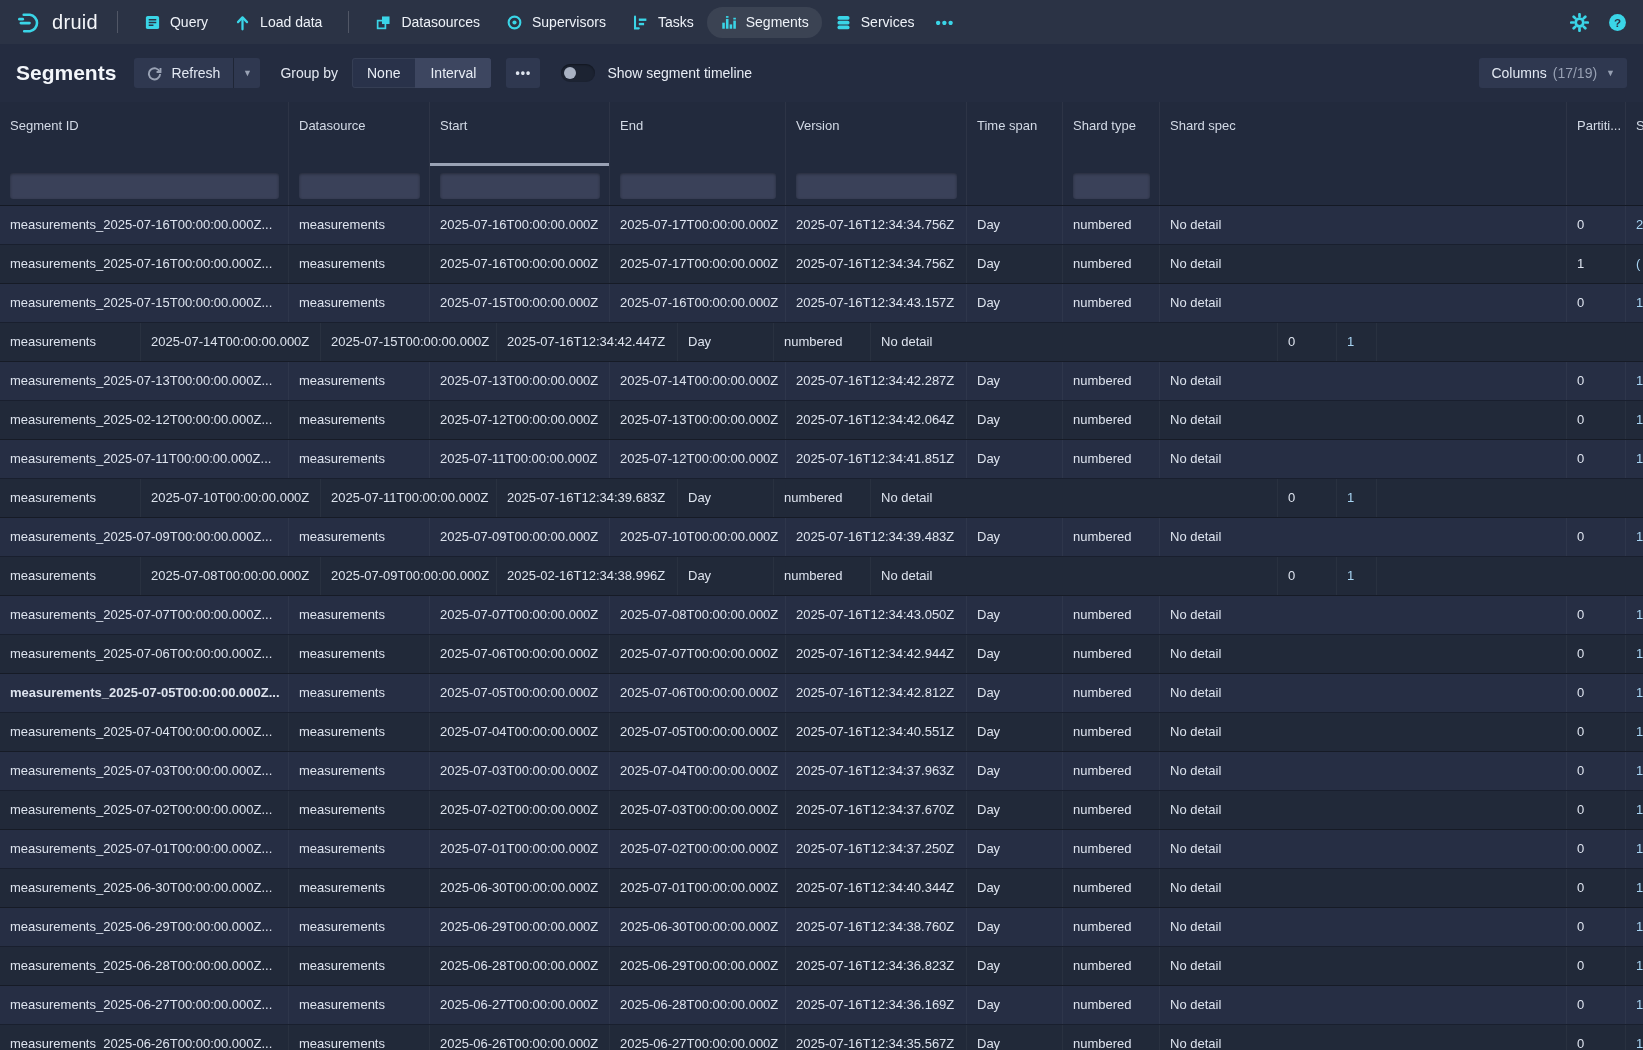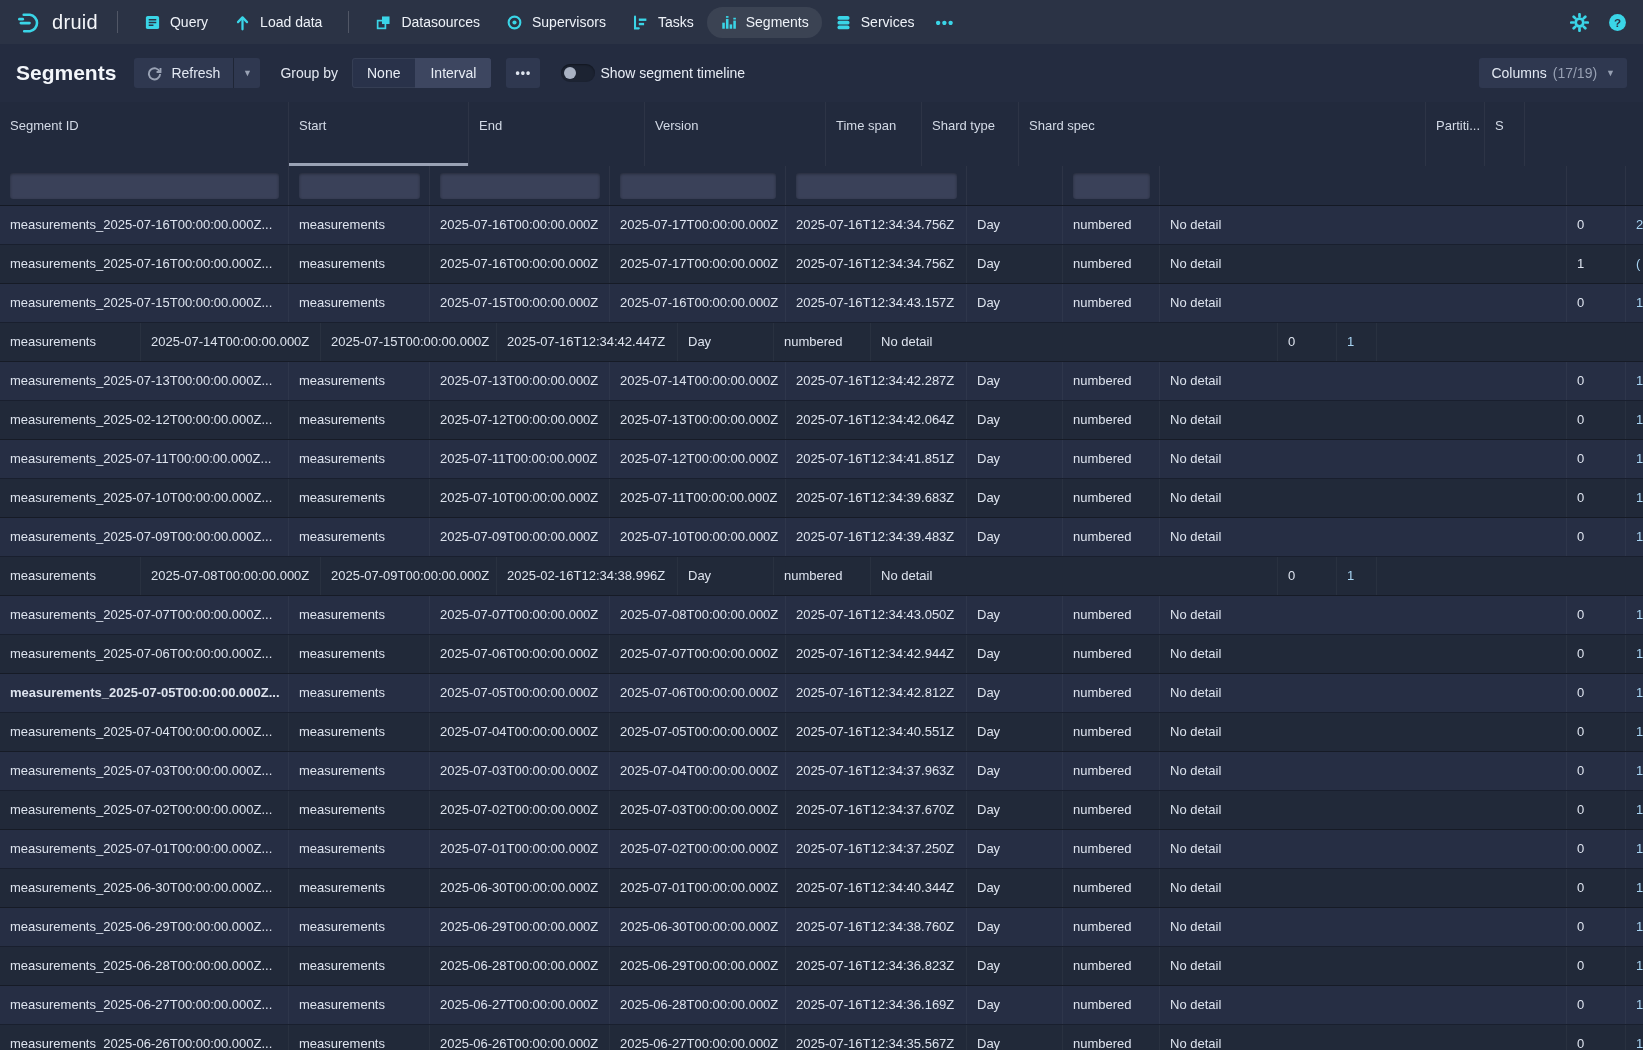--- a/index.html
+++ b/index.html
@@ -41,21 +41,21 @@
   .groupby-label { margin:0 14px 0 20px; color:#e4e9f2; font-size:14px; }
   .segmented { display:flex; background:#29324a; border-radius:3px; overflow:hidden; height:30px;
     box-shadow:0 0 0 1px rgba(255,255,255,.06) inset; }
   .seg-opt { padding:0 15px; display:flex; align-items:center; font-size:14px; color:#e8edf5; cursor:pointer; }
   .seg-opt.active { background:#3d4660; }
   .more-btn { margin-left:15px; width:34px; justify-content:center; color:#dfe5ef;
     letter-spacing:1px; font-size:12px; font-weight:bold; }
   .toggle { margin-left:21px; width:34px; height:18px; border-radius:10px; background:#1c2332;
     position:relative; cursor:pointer; box-shadow:inset 0 1px 2px rgba(0,0,0,.4); }
   .toggle-knob { position:absolute; left:3px; top:3px; width:12px; height:12px; border-radius:50%; background:#a9b2c3; }
-  .toggle-label { margin-left:5px; font-size:14px; color:#e8edf5; }
+  .toggle-label { margin-left:12px; font-size:14px; color:#e8edf5; }
   .columns-btn { margin-left:auto; padding:0 12px; gap:6px; }
   .columns-count { color:#97a0b3; }
   .caret-down { color:#97a0b3; font-size:9px; margin-left:3px; }
 
   
   .table { background:#222a3d; height:948px; overflow:hidden; }
   .table-header-row { display:flex; height:64px; }
   .th {
     flex:none; padding:16px 6px 0 10px; font-size:13px; color:#d3dae6;
     border-right:1px solid rgba(255,255,255,.05); position:relative;
@@ -237,20 +237,21 @@
   <div class="btn columns-btn">
     <span>Columns</span>
     <span class="columns-count">(17/19)</span>
     <span class="caret-down">▼</span>
   </div>
 </div>
 
 <div class="table">
   <div class="table-header-row">
       <div class="th" style="width: 289px;">Segment ID</div>
+      <div class="th" style="width: 141px;">Datasource</div>
       <div class="th sorted" style="width: 180px;">Start</div>
       <div class="th" style="width: 176px;">End</div>
       <div class="th" style="width: 181px;">Version</div>
       <div class="th" style="width: 96px;">Time span</div>
       <div class="th" style="width: 97px;">Shard type</div>
       <div class="th" style="width: 407px;">Shard spec</div>
       <div class="th" style="width: 59px;">Partiti...</div>
       <div class="th" style="width: 40px;">S</div>
     </div>
   <div class="table-filter-row">
@@ -343,21 +344,20 @@
         <div class="td" style="width: 180px;">2025-07-11T00:00:00.000Z</div>
         <div class="td" style="width: 176px;">2025-07-12T00:00:00.000Z</div>
         <div class="td" style="width: 181px;">2025-07-16T12:34:41.851Z</div>
         <div class="td" style="width: 96px;">Day</div>
         <div class="td" style="width: 97px;">numbered</div>
         <div class="td" style="width: 407px;">No detail</div>
         <div class="td" style="width: 59px;">0</div>
         <div class="td size-val" style="width: 40px;">1</div>
       </div>
       <div class="tr dark">
-        <div class="td" style="width: 289px;">measurements_2025-07-10T00:00:00.000Z...</div>
         <div class="td" style="width: 141px;">measurements</div>
         <div class="td" style="width: 180px;">2025-07-10T00:00:00.000Z</div>
         <div class="td" style="width: 176px;">2025-07-11T00:00:00.000Z</div>
         <div class="td" style="width: 181px;">2025-07-16T12:34:39.683Z</div>
         <div class="td" style="width: 96px;">Day</div>
         <div class="td" style="width: 97px;">numbered</div>
         <div class="td" style="width: 407px;">No detail</div>
         <div class="td" style="width: 59px;">0</div>
         <div class="td size-val" style="width: 40px;">1</div>
       </div>

